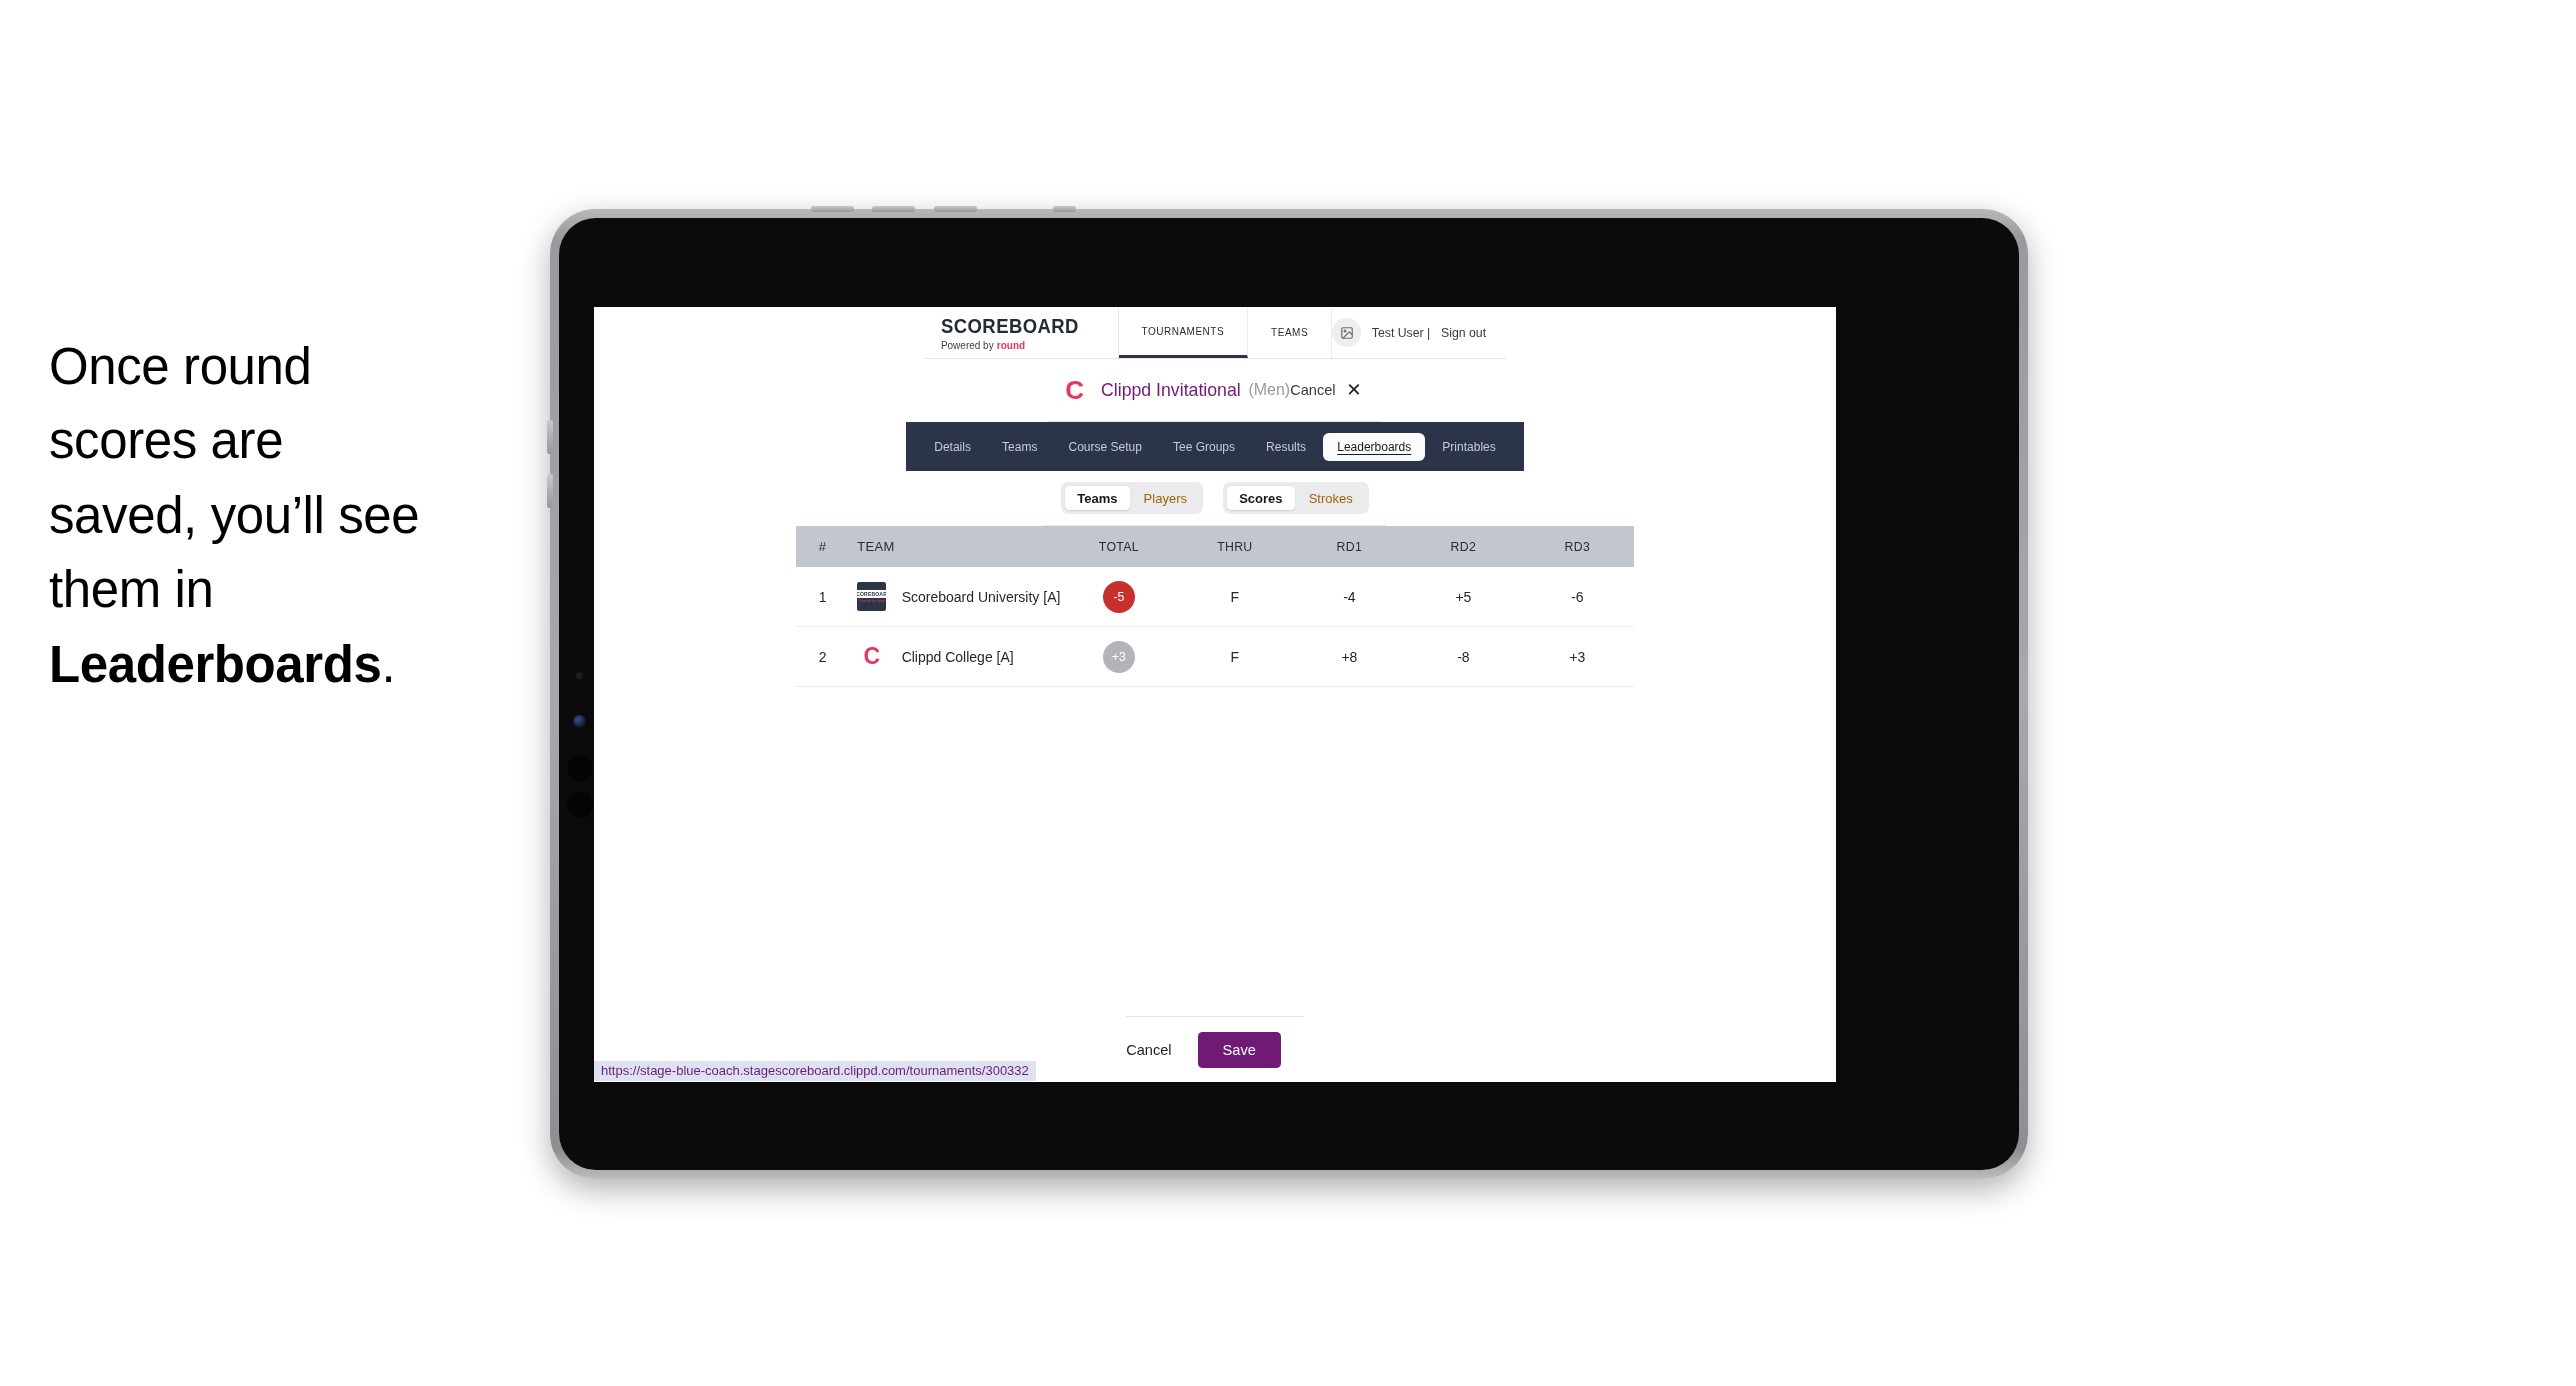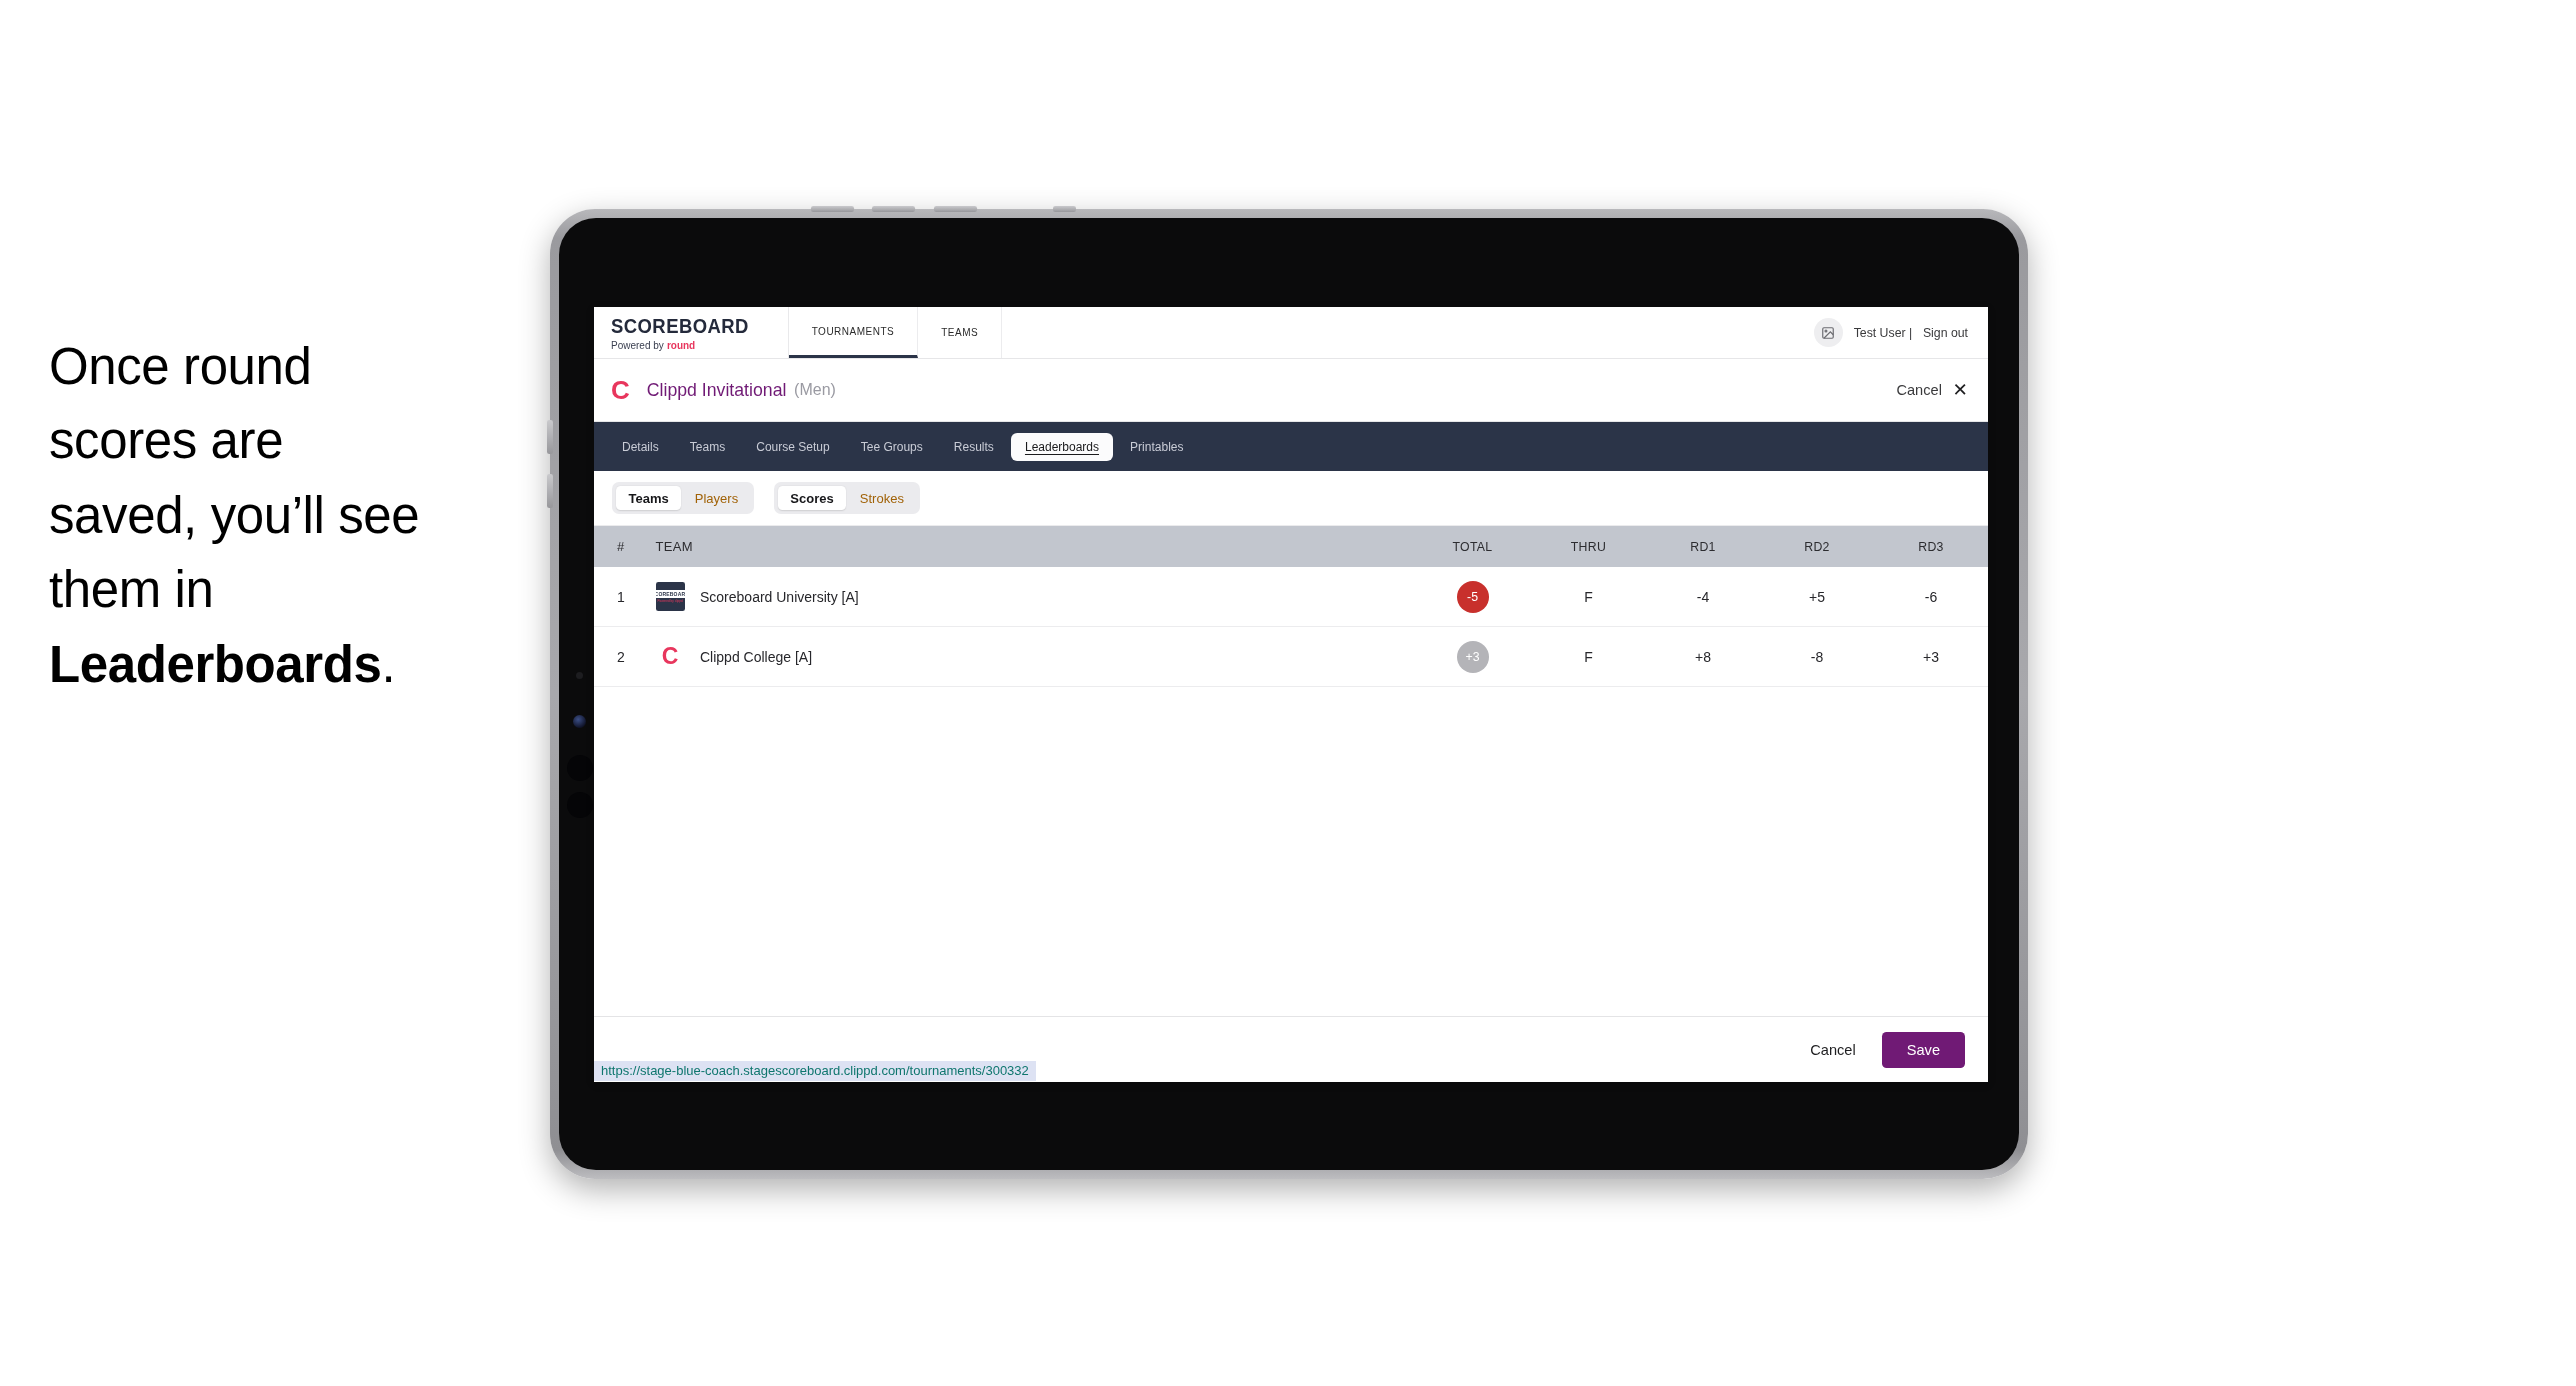--- a/index.html
+++ b/index.html
@@ -43,26 +43,27 @@
     position: absolute;
     background: linear-gradient(180deg,#c9c9cc,#97979b);
     border-radius: 2.3px;
   }
   .side-dot { position:absolute; border-radius:50%; }
 
   
   #app-window {
     position: absolute;
     left: 594px; top: 307px;
-    width: 1394px; height: 775px;
+    width: 1242px; height: 775px;
     background: #ffffff;
     box-shadow: 0 1.5px 7.7px rgba(0,0,0,0.18);
     overflow: hidden;
     display: flex;
     flex-direction: column;
+    align-items: center;
   }
 
   
   .topnav {
     height: 52px;
     background: #ffffff;
     display: flex;
     align-items: stretch;
     border-bottom: 0.8px solid #e6e6e8;
     flex: 0 0 auto;
@@ -261,21 +262,21 @@
     border: none; border-radius: 4.6px;
     padding: 10px 25px; cursor: pointer;
     font-family: inherit;
   }
 
   
   #status-url {
     position: absolute;
     left: 594px; top: 1061px;
     background: #dde2f3;
-    color: #0f766e;
+    color: #701a75;
     font-size: 13px;
     padding: 2.3px 7px 3.1px 7px;
     white-space: nowrap;
   }
 </style>
 </head>
 <body>
 
 <div id="stage">
 

